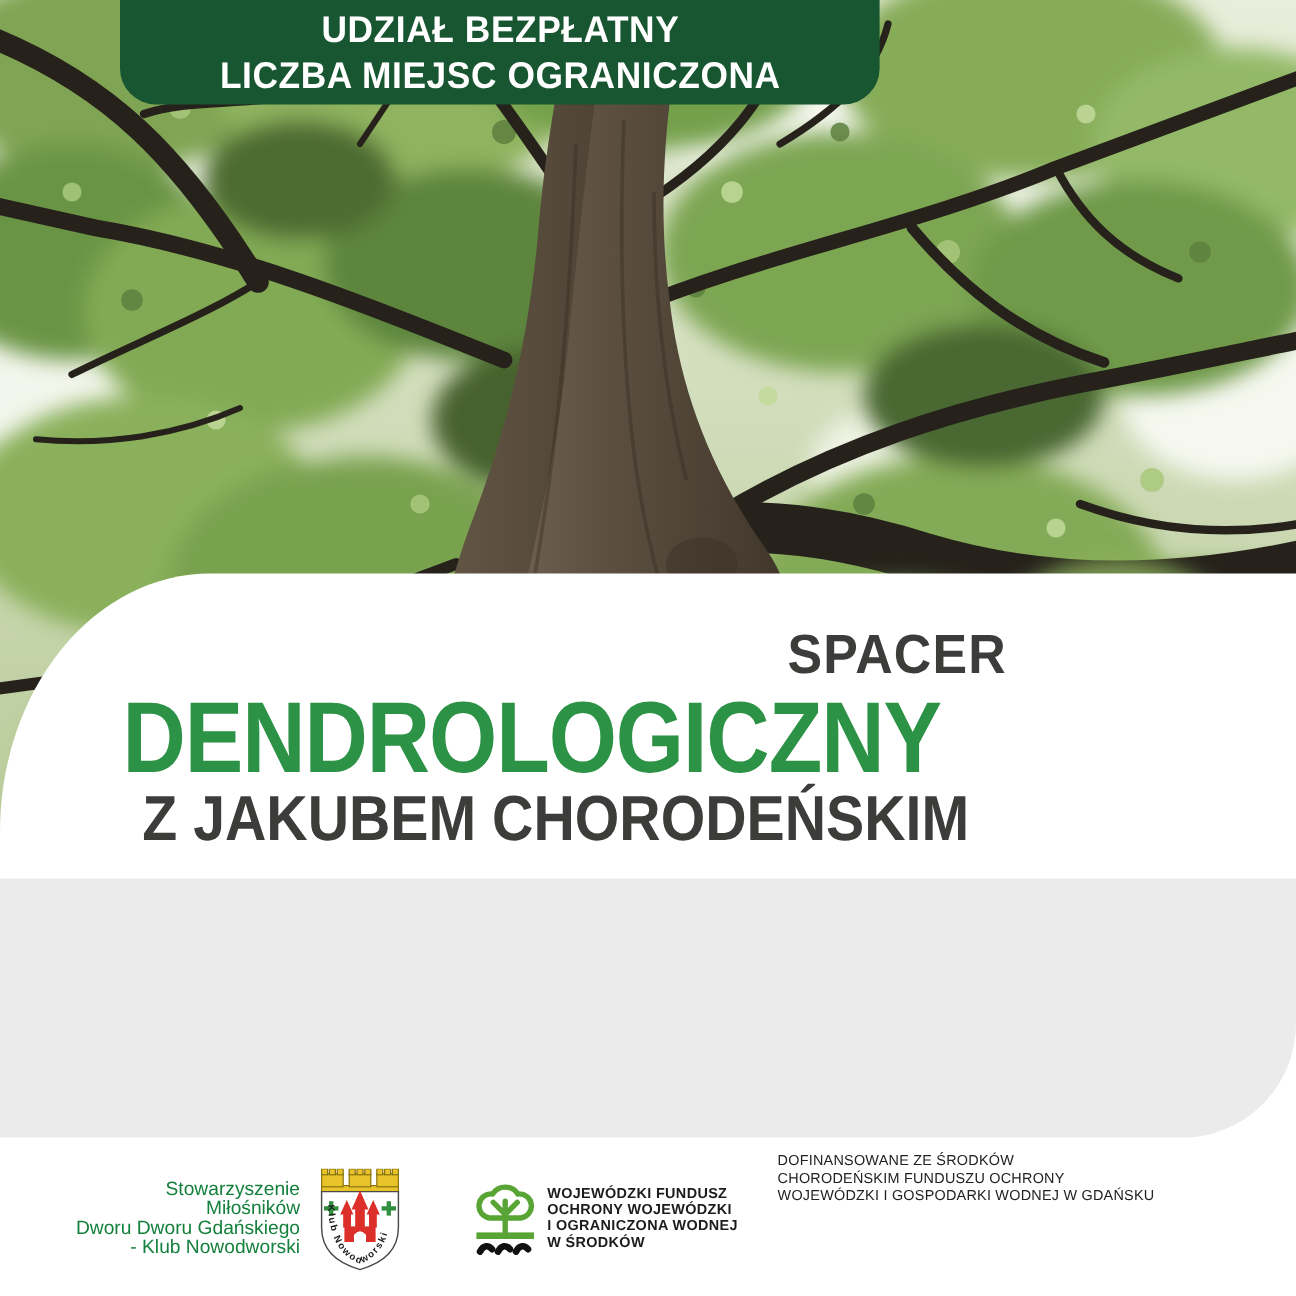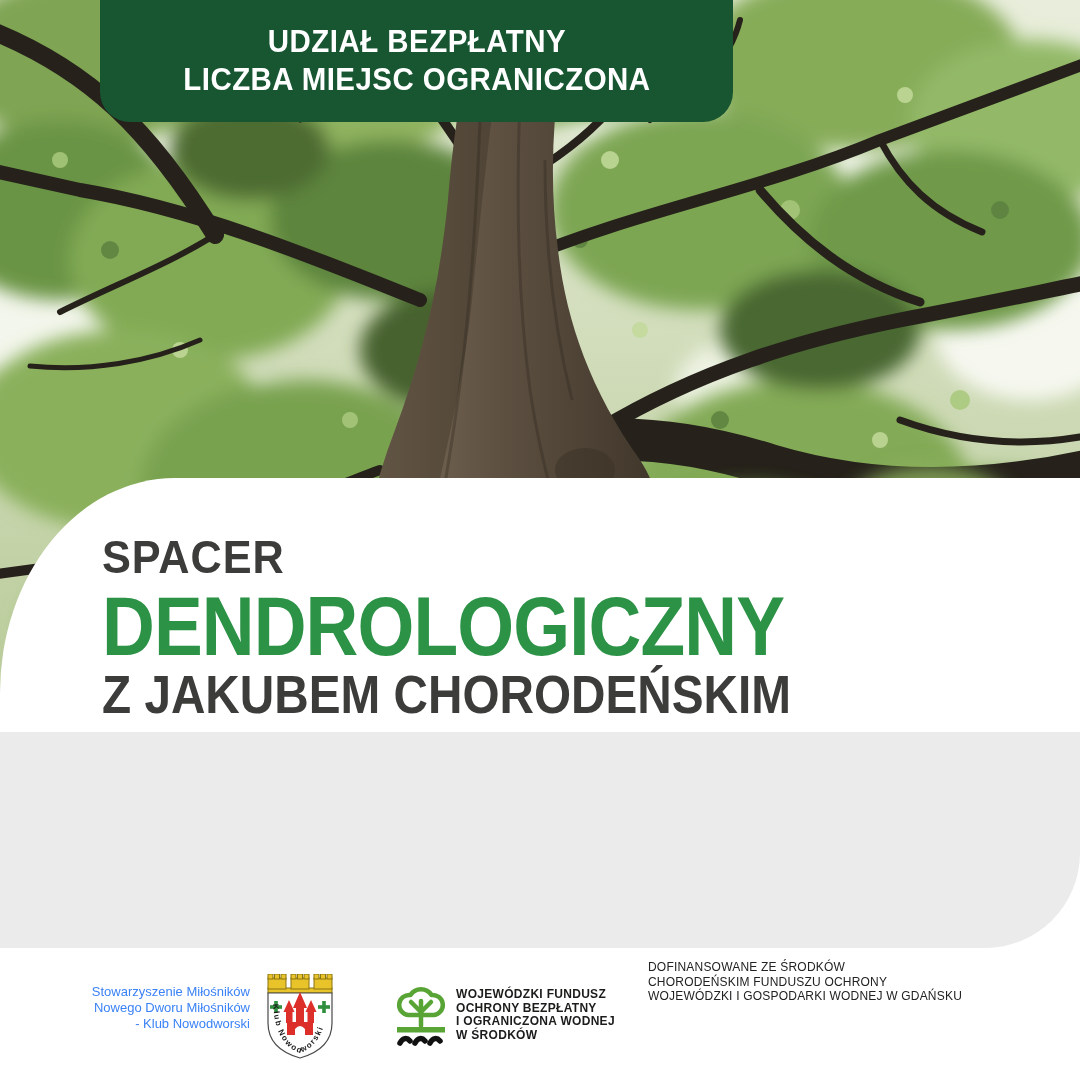--- a/index.html
+++ b/index.html
@@ -3,32 +3,32 @@
 <meta charset="utf-8">
 <style>
   html,body{margin:0;padding:0;}
   body{width:1080px;height:1080px;background:#ffffff;font-family:"Liberation Sans",sans-serif;overflow:hidden;}
   .poster{position:absolute;top:0;left:0;width:1080px;height:1080px;background:#fff;}
 
   
   .photo{position:absolute;top:0;left:0;width:1080px;height:740px;display:block;}
 
   
-  .banner{position:absolute;top:0;left:100px;width:633px;height:122px;background:#175631;
+  .banner{position:absolute;top:0;left:100px;width:633px;height:87px;background:#175631;
           border-radius:0 0 30px 30px;display:flex;flex-direction:column;align-items:center;
           justify-content:center;z-index:3;}
   .banner span{display:block;color:#ffffff;font-weight:bold;font-size:31px;line-height:38px;
                letter-spacing:.5px;transform:scaleX(.95);white-space:nowrap;}
 
   
   .card{position:absolute;top:478px;left:0;width:1080px;height:602px;background:#ffffff;
         border-top-left-radius:175px 215px;z-index:2;}
 
   
-  .title{position:absolute;left:102px;top:532px;z-index:4;}
+  .title{position:absolute;left:102px;top:520px;z-index:4;text-align:right;}
   .title .t1{font-size:46px;line-height:50px;font-weight:bold;color:#3c3c3b;letter-spacing:1px;
              transform:scaleX(.94);transform-origin:left;white-space:nowrap;}
   .title .t2{font-size:84px;line-height:80px;font-weight:bold;color:#2b9246;letter-spacing:-1px;
              transform:scaleX(.87);transform-origin:left;white-space:nowrap;margin-top:4px;}
   .title .t3{font-size:53px;line-height:54px;font-weight:bold;color:#3c3c3b;
              transform:scaleX(.90);transform-origin:left;white-space:nowrap;margin-top:2px;}
 
   
   .band{position:absolute;top:732px;left:0;width:1080px;height:216px;background:#ebebeb;
         border-bottom-right-radius:95px;z-index:3;}
@@ -36,21 +36,21 @@
   .val{position:absolute;font-size:27px;color:#2d2d2c;letter-spacing:-.3px;white-space:nowrap;}
   .pos-data-label{left:103px;top:753px;}
   .pos-time-label{left:543px;top:753px;}
   .pos-date-value{left:103px;top:795px;}
   .pos-time-value{left:543px;top:795px;}
   .pos-start-label{left:103px;top:843px;}
   .pos-start-value{left:103px;top:885px;}
 
   
   .assoc{position:absolute;left:60px;top:984px;width:190px;text-align:right;z-index:4;
-         font-size:13px;line-height:16px;color:#3b82f6;}
+         font-size:16px;line-height:16px;color:#15803d;}
   .crest{position:absolute;left:260px;top:974px;width:80px;height:88px;z-index:4;}
   .fundlogo{position:absolute;left:395px;top:981px;width:52px;height:66px;z-index:4;}
   .fundtext{position:absolute;left:456px;top:988px;z-index:4;font-size:12px;font-weight:bold;
             line-height:13.5px;letter-spacing:.3px;color:#1c1c1a;white-space:nowrap;}
   .note{position:absolute;left:612px;top:960px;z-index:4;font-size:12px;line-height:14.5px;
         color:#222220;letter-spacing:.2px;white-space:nowrap;margin-left:36px;}
 </style>
 </head>
 <body>
 
@@ -191,21 +191,21 @@
   <div class="band"></div>
   <div class="lbl pos-data-label">DATA</div>
   <div class="lbl pos-time-label">GODZINA</div>
   <div class="val pos-date-value">17 października 2025 (piątek)</div>
   <div class="val pos-time-value">16:30</div>
   <div class="lbl pos-start-label">START</div>
   <div class="val pos-start-value">Żuławski Park Historyczny, ul. Kopernika 17, Nowy Dwór Gdański</div>
 
   <div class="assoc">
     <div>Stowarzyszenie Miłośników</div>
-    <div>Nowego Dworu Miłośników</div>
+    <div>Dworu Dworu Gdańskiego</div>
     <div>- Klub Nowodworski</div>
   </div>
 
   <svg class="crest" viewBox="0 0 80 88" aria-hidden="true">
 
     <g fill="#e8c32a" stroke="#8a7410" stroke-width="1">
       <rect x="8" y="14" width="64" height="5"></rect>
       <g>
         <rect x="8" y="4" width="18" height="11"></rect>
           <rect x="8" y="0" width="5" height="5"></rect>
@@ -260,21 +260,21 @@
     <rect x="2" y="46" width="48" height="5.5" fill="#58a536"></rect>
     <g stroke="#111111" stroke-width="5.5" fill="none" stroke-linecap="round">
       <path d="M5,62 C8,56.5 12,56.5 15,60"></path>
       <path d="M20,62 C23,56.5 27,56.5 30,60"></path>
       <path d="M35,62 C38,56.5 42,56.5 45,60"></path>
     </g>
   </svg>
 
   <div class="fundtext">
     <div>WOJEWÓDZKI FUNDUSZ</div>
-    <div>OCHRONY BEZPŁATNY</div>
+    <div>OCHRONY WOJEWÓDZKI</div>
     <div>I OGRANICZONA WODNEJ</div>
     <div>W ŚRODKÓW</div>
   </div>
 
   <div class="note">
     <div>DOFINANSOWANE ZE ŚRODKÓW</div>
     <div>CHORODEŃSKIM FUNDUSZU OCHRONY</div>
     <div>WOJEWÓDZKI I GOSPODARKI WODNEJ W GDAŃSKU</div>
   </div>
 

